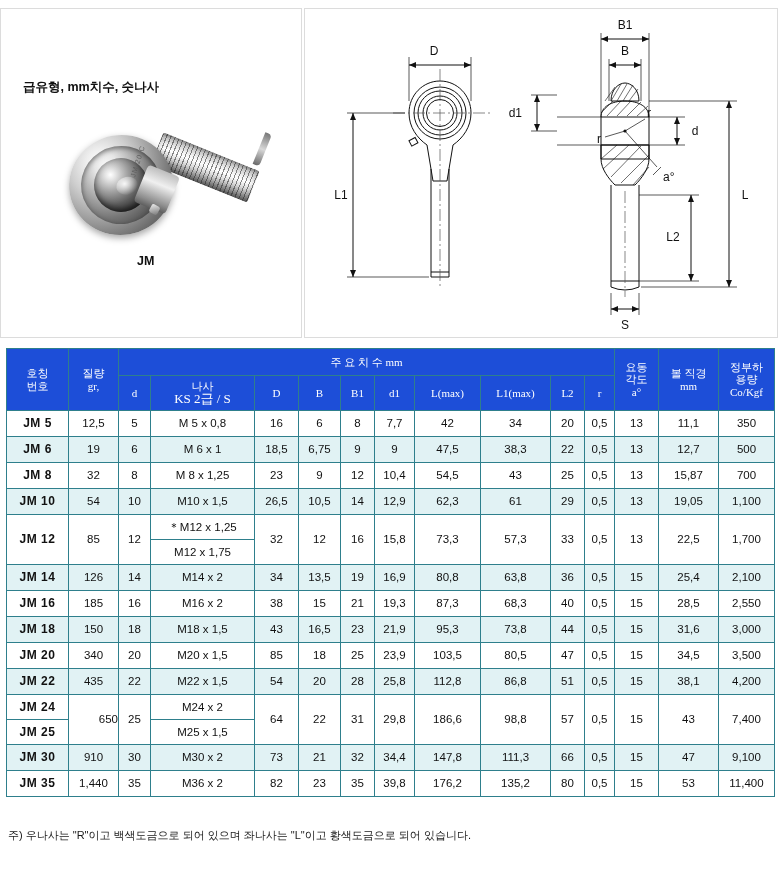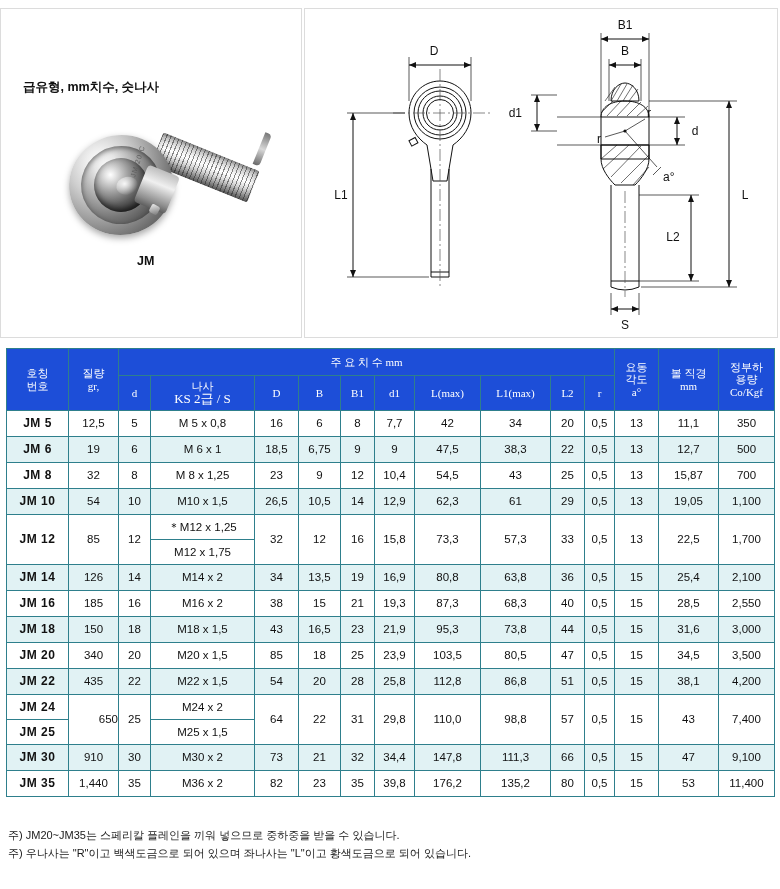--- a/index.html
+++ b/index.html
@@ -653,21 +653,21 @@
             <td style="height: 49px; text-align: right;">650</td>
             <td style="height: 49px;">25</td>
             <td class="thread subrow-cell" style="height: 49px;">
               <div>M24 x 2</div>
               <div>M25 x 1,5</div>
             </td>
             <td style="height: 49px;">64</td>
             <td style="height: 49px;">22</td>
             <td style="height: 49px;">31</td>
             <td style="height: 49px;">29,8</td>
-            <td style="height: 49px;">110,0</td>
+            <td style="height: 49px;">186,6</td>
             <td style="height: 49px;">98,8</td>
             <td style="height: 49px;">57</td>
             <td style="height: 49px;">0,5</td>
             <td style="height: 49px;">15</td>
             <td style="height: 49px;">43</td>
             <td style="height: 49px;">7,400</td>
           </tr>
           <tr class="alt">
             <td class="model">JM 30</td>
             <td>910</td>
@@ -700,17 +700,16 @@
             <td>0,5</td>
             <td>15</td>
             <td>53</td>
             <td>11,400</td>
           </tr>
         </tbody>
     </table>
   </div>
 
   <div class="notes">
-    <div>주) JM20~JM35는 스페리칼 플레인을 끼워 넣으므로 중하중을 받을 수 있습니다.</div>
     <div>주) 우나사는 "R"이고 백색도금으로 되어 있으며 좌나사는 "L"이고 황색도금으로 되어 있습니다.</div>
   </div>
 
 </div>
 
 </body></html>

